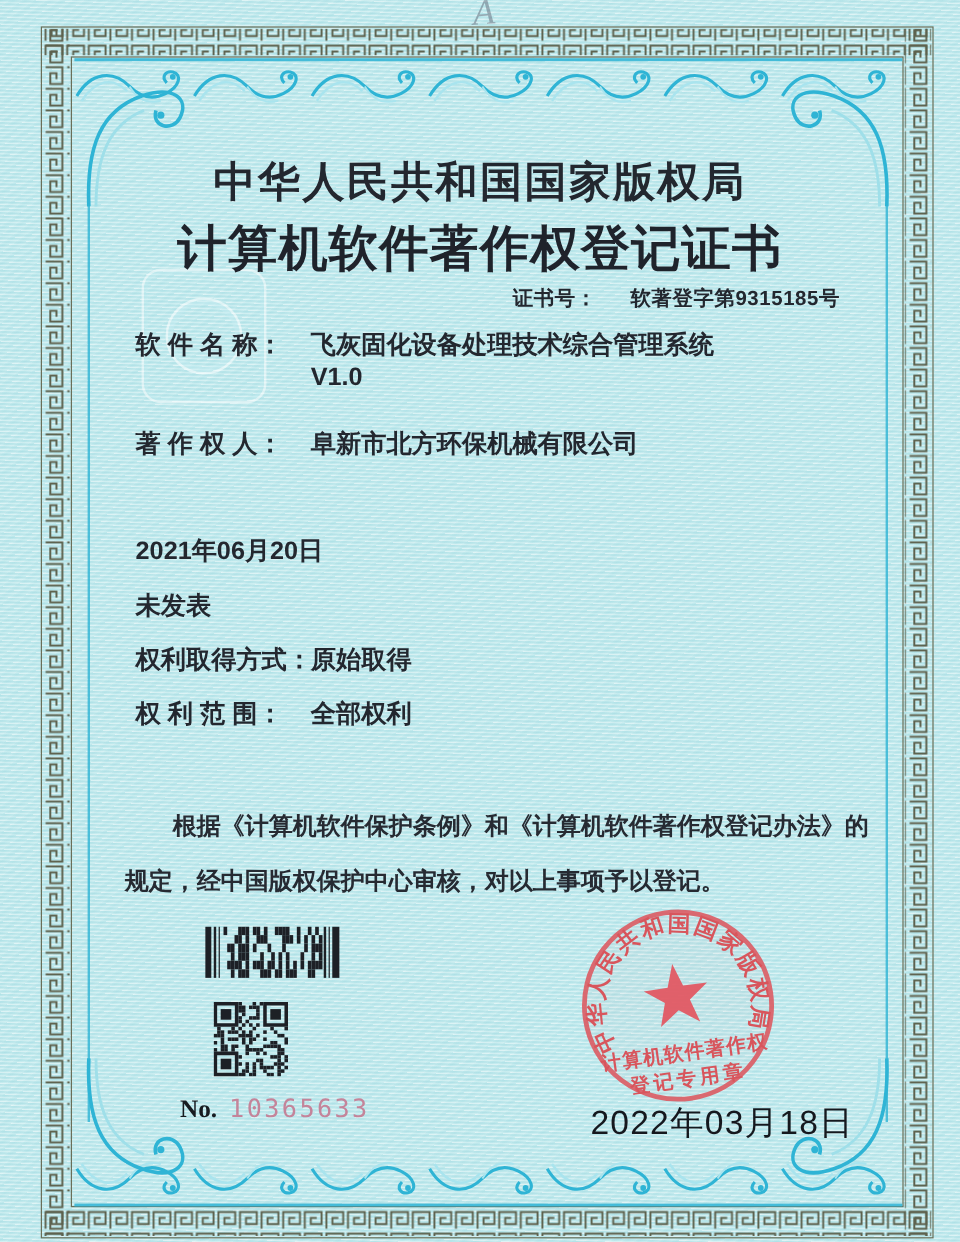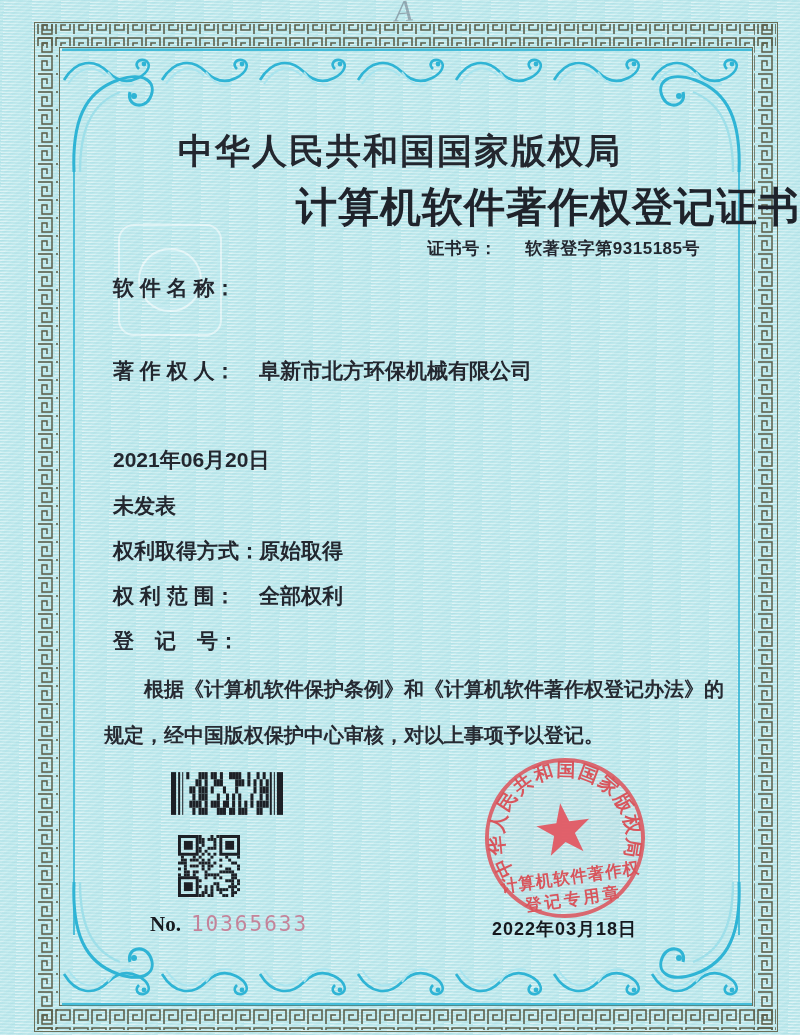--- a/index.html
+++ b/index.html
@@ -37,21 +37,21 @@
     border:2px solid rgba(255,255,255,.9);border-radius:50%;
     box-shadow:inset 0 0 0 4px rgba(200,238,243,.7);
   }
   .authority{
     position:absolute;top:128px;left:0;right:0;
     text-align:center;font-size:35px;font-weight:bold;letter-spacing:2px;
     color:#23272f;
   }
   .cert-title{
     position:absolute;top:180px;left:0;right:0;
-    text-align:right;font-size:41px;font-weight:bold;letter-spacing:1px;
+    text-align:center;font-size:41px;font-weight:bold;letter-spacing:1px;
     color:#1f232b;
   }
   .cert-no{
     position:absolute;top:237px;right:100px;
     font-size:17px;font-weight:bold;letter-spacing:.5px;
   }
   .cert-no .lab{margin-right:28px;}
   .field-row{
     position:absolute;left:113px;display:flex;align-items:flex-start;
     font-size:21px;font-weight:bold;line-height:27px;
@@ -66,21 +66,21 @@
   .statement.l2{top:720px;}
   .codes{position:absolute;left:0;top:0;}
   .serial{
     position:absolute;left:150px;top:912px;
     font-size:21px;font-weight:bold;white-space:nowrap;
   }
   .serial .no{font-family:"Liberation Serif", serif;color:#181b20;margin-right:10px;}
   .serial .num{color:#c4849a;letter-spacing:2px;font-family:"DejaVu Sans Mono", monospace;font-weight:normal;}
   .issue-date{
     position:absolute;left:492px;top:917px;
-    font-size:18px;font-weight:bold;letter-spacing:1px;color:#15181e;
+    font-size:28px;font-weight:normal;letter-spacing:1px;color:#15181e;
   }
 </style>
 </head>
 <body>
 
 <div class="page">
 
   <svg class="border-svg" width="800" height="1035" viewBox="0 0 800 1035">
     <defs>
       <pattern id="gk" width="18" height="18" patternUnits="userSpaceOnUse">
@@ -152,41 +152,42 @@
 
   <div class="authority">中华人民共和国国家版权局</div>
   <div class="cert-title">计算机软件著作权登记证书</div>
 
   <div class="cert-no">
     <span class="lab">证书号：</span><span>软著登字第9315185号</span>
   </div>
 
   <div class="field-row" style="top:274px">
     <span class="flabel">软 件 名 称：</span>
+    <span class="fvalue">飞灰固化设备处理技术综合管理系统
+V1.0</span>
   </div>
   <div class="field-row" style="top:357px">
     <span class="flabel">著 作 权 人：</span>
     <span class="fvalue">阜新市北方环保机械有限公司</span>
   </div>
   <div class="field-row" style="top:446px">
     <span class="fvalue">2021年06月20日</span>
   </div>
   <div class="field-row" style="top:492px">
     <span class="fvalue">未发表</span>
   </div>
   <div class="field-row" style="top:582px">
     <span class="flabel">权 利 范 围：</span>
     <span class="fvalue">全部权利</span>
   </div>
   <div class="field-row" style="top:537px">
     <span class="flabel">权利取得方式：</span>
     <span class="fvalue">原始取得</span>
   </div>
   <div class="field-row" style="top:627px">
-    <span class="flabel">登　记　号：</span>
   </div>
 
   <div class="statement l1">根据《计算机软件保护条例》和《计算机软件著作权登记办法》的</div>
   <div class="statement l2">规定，经中国版权保护中心审核，对以上事项予以登记。</div>
 
   <svg id="barcode" class="codes" style="left:171px;top:772px" width="112" height="43" viewBox="0 0 110 42">
       <g fill="#1d2026">
         <rect x="0" y="0" width="5" height="42"></rect>
         <rect x="7" y="0" width="2" height="42"></rect>
         <rect x="11" y="0" width="1" height="42"></rect>

